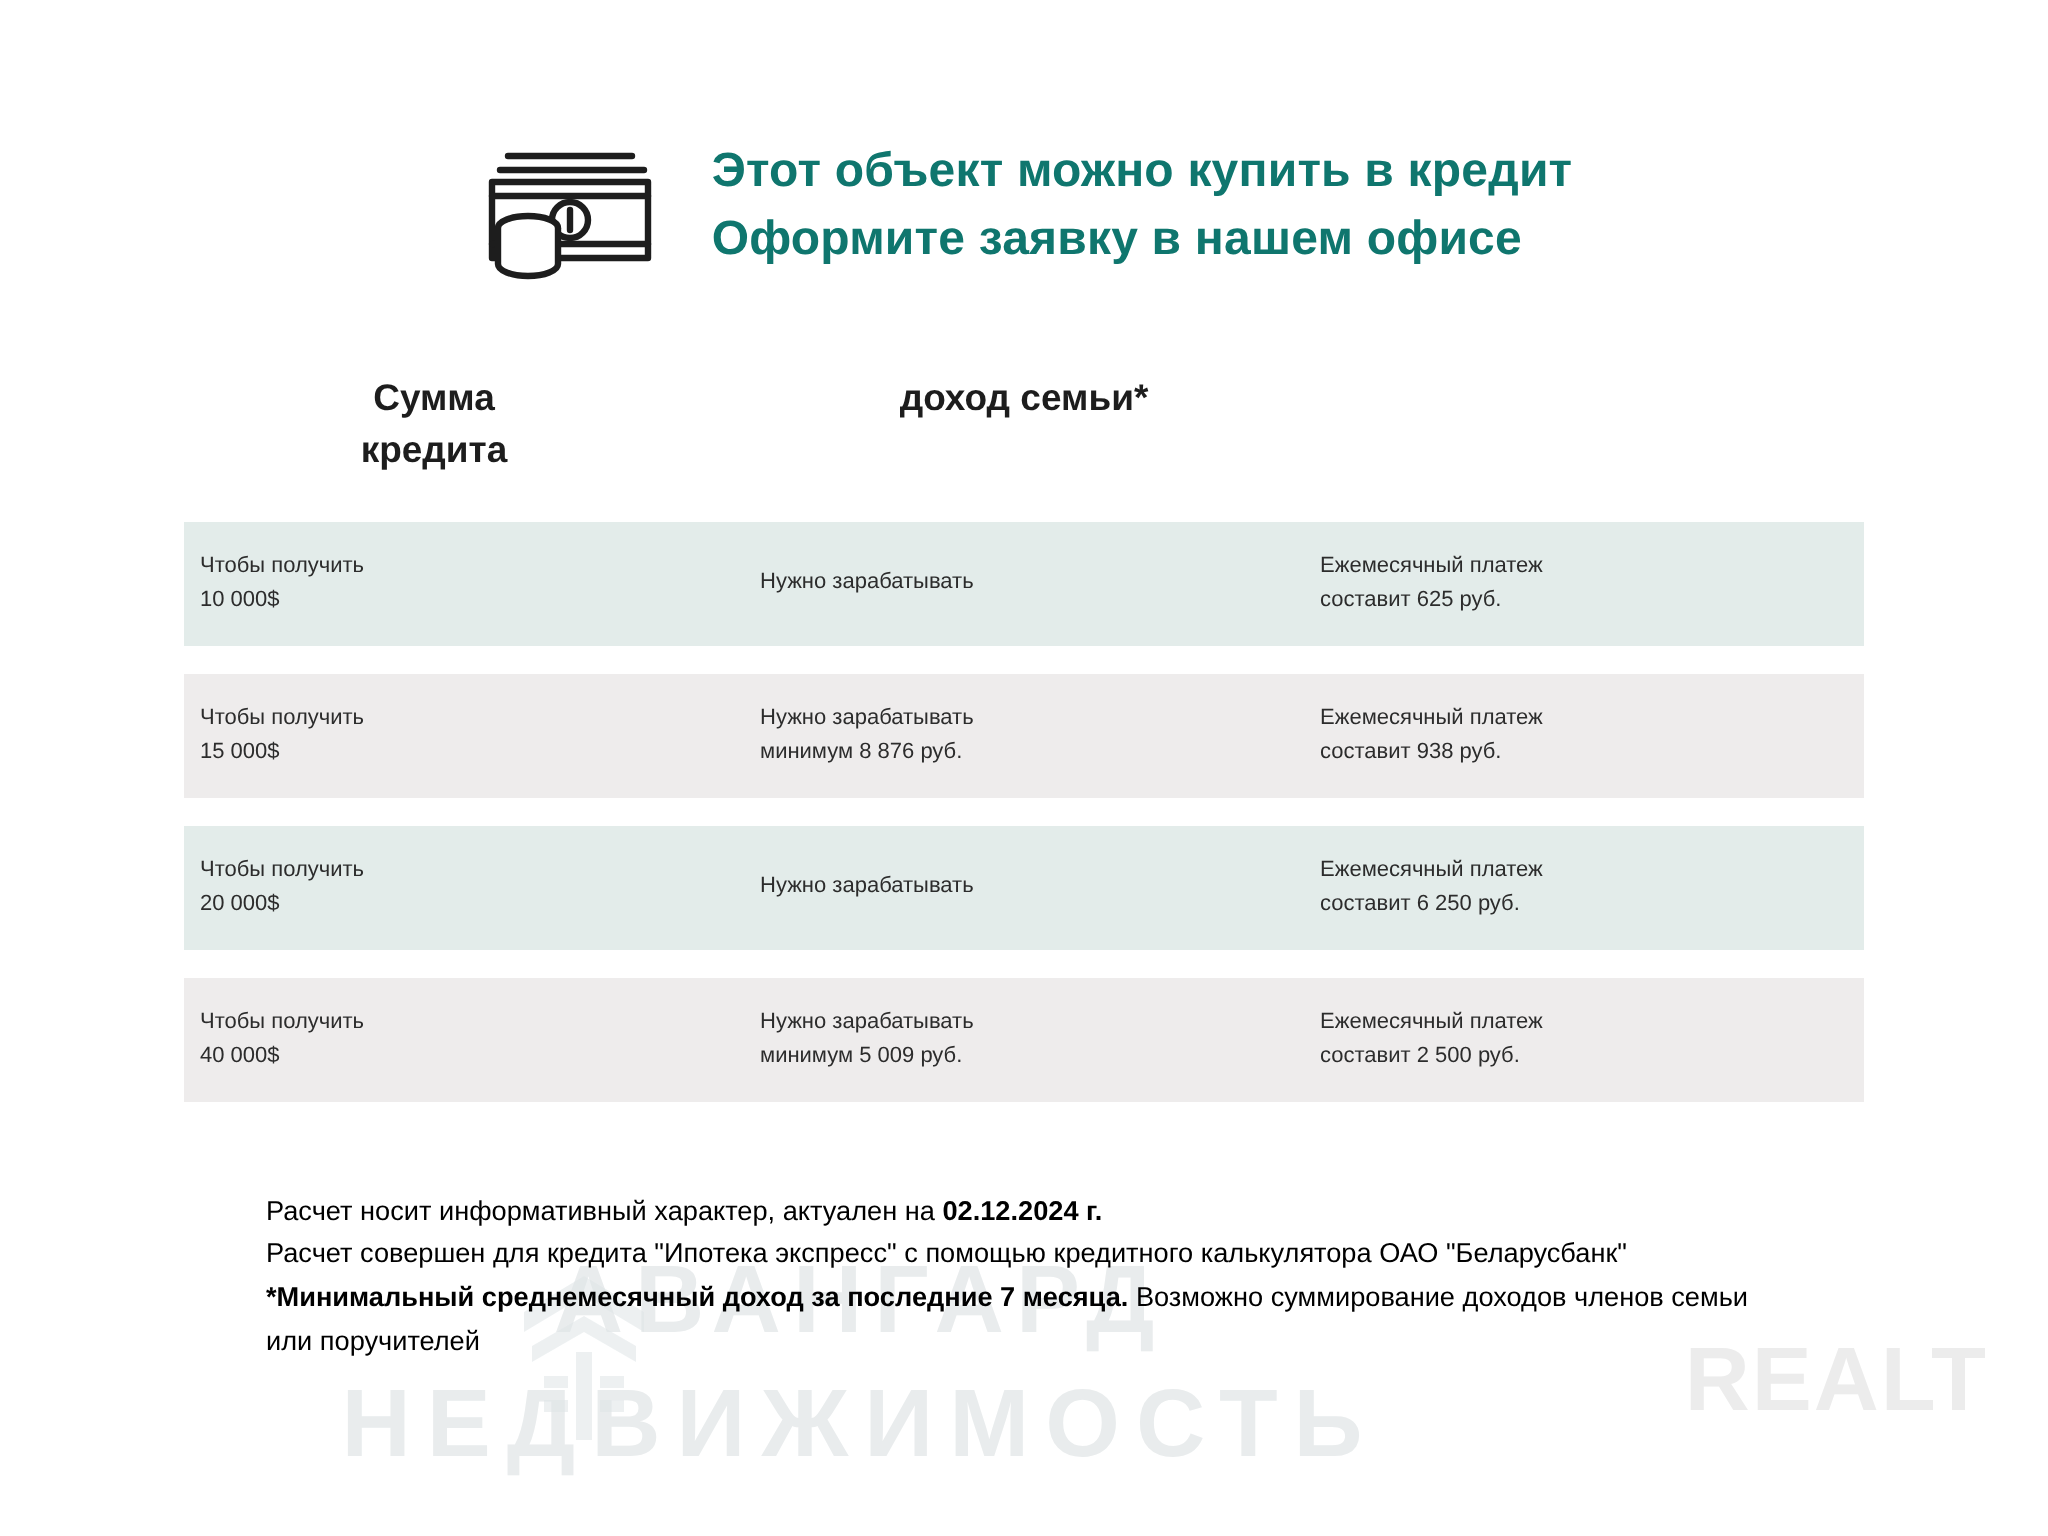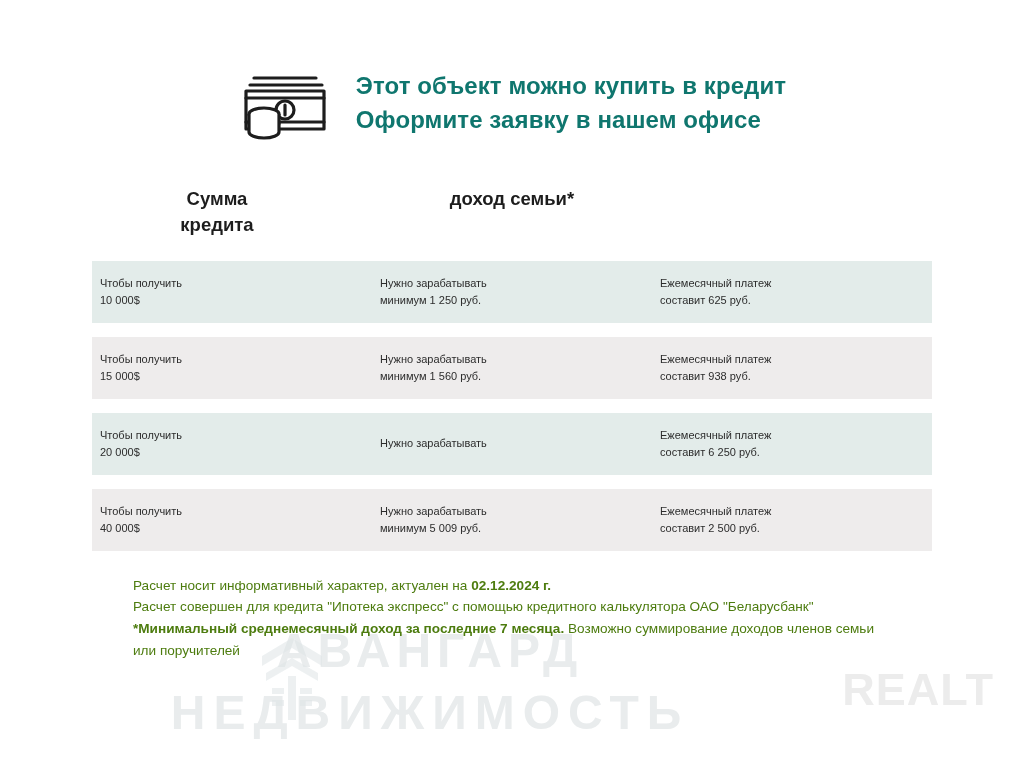--- a/index.html
+++ b/index.html
@@ -121,26 +121,26 @@
   .td {
     flex: 1 1 0;
     text-align: left;
     font-size: 11px;
     line-height: 1.52;
     color: #2c2c2c;
     padding: 0 8px;
   }
 
   .notes {
-    margin: 24px auto 0 auto;
+    margin: 44px auto 0 auto;
     width: 760px;
     padding-left: 2px;
     font-size: 13.6px;
     line-height: 1.60;
-    color: #4d7c0f;
+    color: #000000;
   }
   .notes p { margin: 0; }
   .notes b { font-weight: bold; }
 </style>
 </head>
 <body>
 
 <div class="watermark">
   <div class="wm-avangard">
     <div class="line1">АВАНГАРД</div>
@@ -201,36 +201,35 @@
 
     <div class="rows">
 
       <div class="row teal">
         <div class="td">
           <div>Чтобы получить</div>
           <div>10 000$</div>
         </div>
         <div class="td">
           <div>Нужно зарабатывать</div>
-          <div>минимум 1 250 руб.</div>
         </div>
         <div class="td">
           <div>Ежемесячный платеж</div>
           <div>составит 625 руб.</div>
         </div>
       </div>
 
       <div class="row grey">
         <div class="td">
           <div>Чтобы получить</div>
           <div>15 000$</div>
         </div>
         <div class="td">
           <div>Нужно зарабатывать</div>
-          <div>минимум 1 560 руб.</div>
+          <div>минимум 8 876 руб.</div>
         </div>
         <div class="td">
           <div>Ежемесячный платеж</div>
           <div>составит 938 руб.</div>
         </div>
       </div>
 
       <div class="row teal">
         <div class="td">
           <div>Чтобы получить</div>

